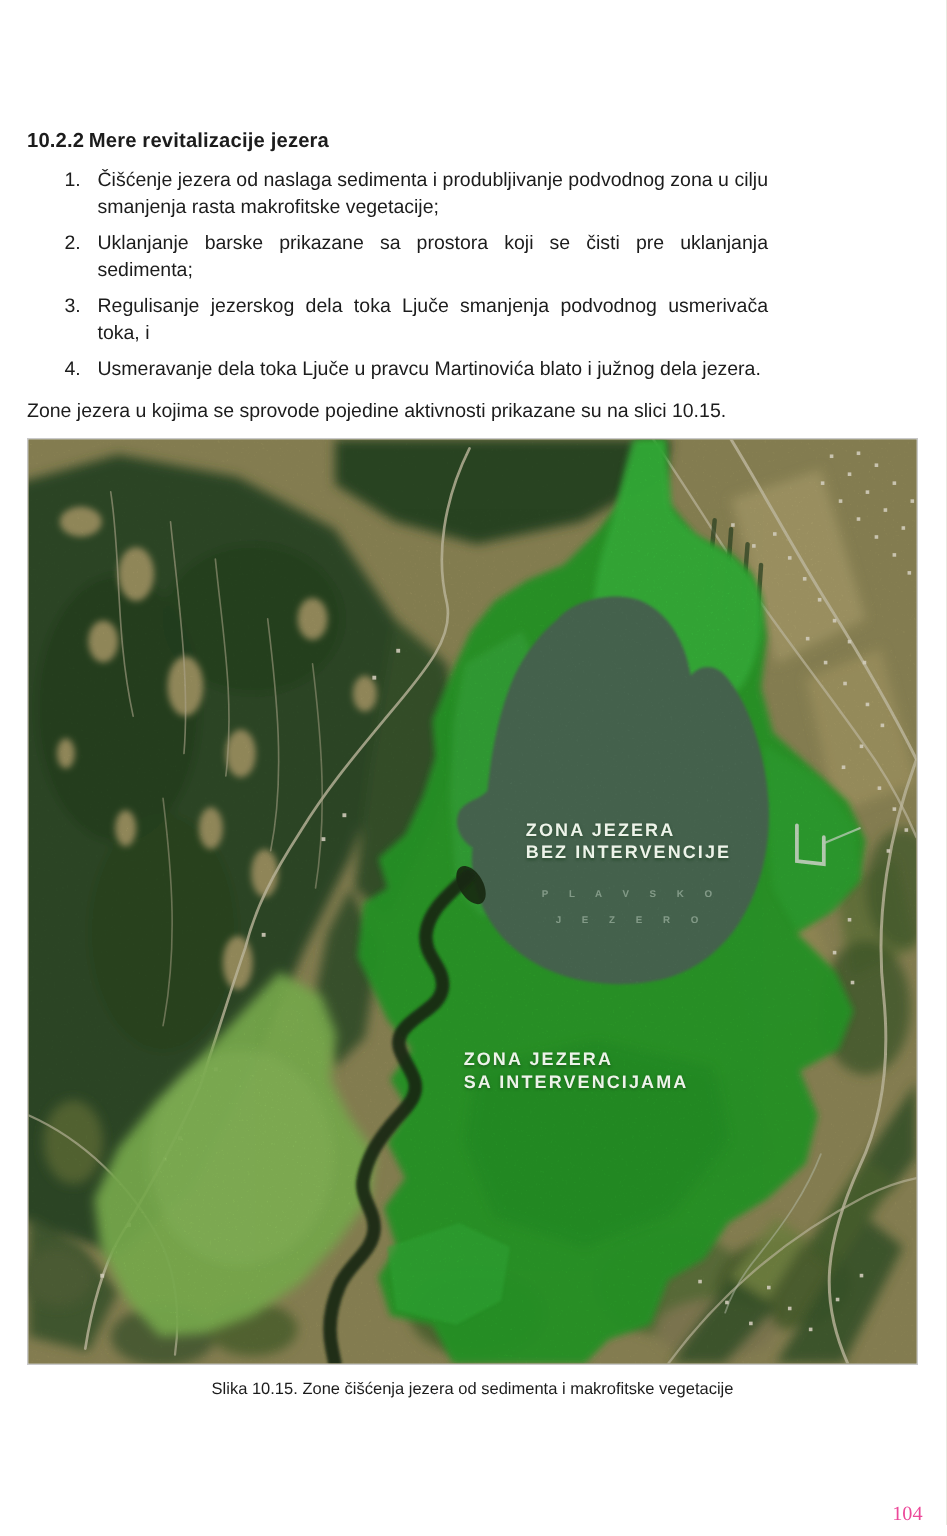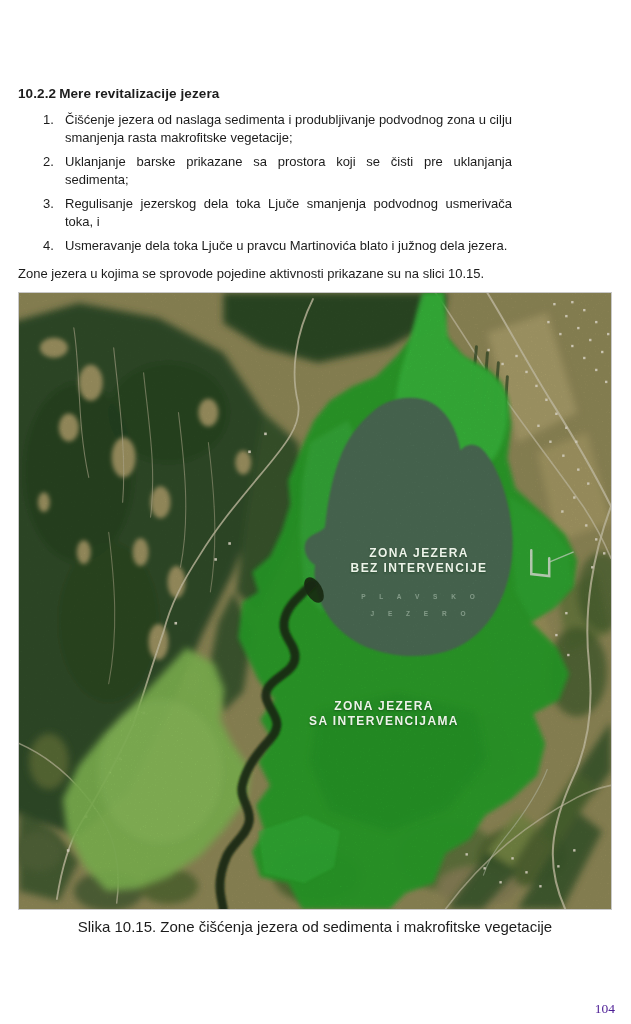--- a/index.html
+++ b/index.html
@@ -16,32 +16,32 @@
   .mrow .num{width:22px;margin-left:25px;flex:0 0 auto;}
   .mrow .txt{flex:1;text-align:justify;}
   .figref{margin:10px 0 0 0;}
   .figure{margin:9px 0 0 0;}
   .map{
     position:relative;width:592px;height:616px;border:1px solid #c9c9c9;
     background:#8f8a58;overflow:hidden;
   }
   .map svg{position:absolute;left:0;top:0;width:100%;height:100%;display:block;}
   .map-label{
-    position:absolute;transform:translate(-50%,-50%);text-align:center;white-space:nowrap;
+    position:absolute;transform:translate(-50%,-50%);text-align:left;white-space:nowrap;
     color:#edf3e9;font-weight:bold;font-size:12px;line-height:15px;letter-spacing:1.4px;
     text-shadow:0 1px 2px rgba(15,55,20,.5);
   }
   .lake-name{
     position:absolute;transform:translate(-50%,-50%);text-align:center;white-space:nowrap;
     color:rgba(225,240,225,.40);font-size:6.5px;line-height:17px;letter-spacing:6px;font-weight:bold;
   }
-  .caption{margin-top:8px;width:594px;text-align:center;font-size:15px;line-height:17px;}
+  .caption{margin-top:8px;width:594px;text-align:center;font-size:11px;line-height:17px;}
   .pagenum{
     position:absolute;right:16px;top:1001px;font-family:"Liberation Serif",serif;
-    font-size:13.5px;color:#4c1d95;
+    font-size:13.5px;color:#ec4899;
   }
 </style>
 </head>
 <body>
 
 <div class="page">
   <div class="content">
 
     <h2 class="heading"><span class="hnum">10.2.2</span><span>Mere revitalizacije jezera</span></h2>
 

